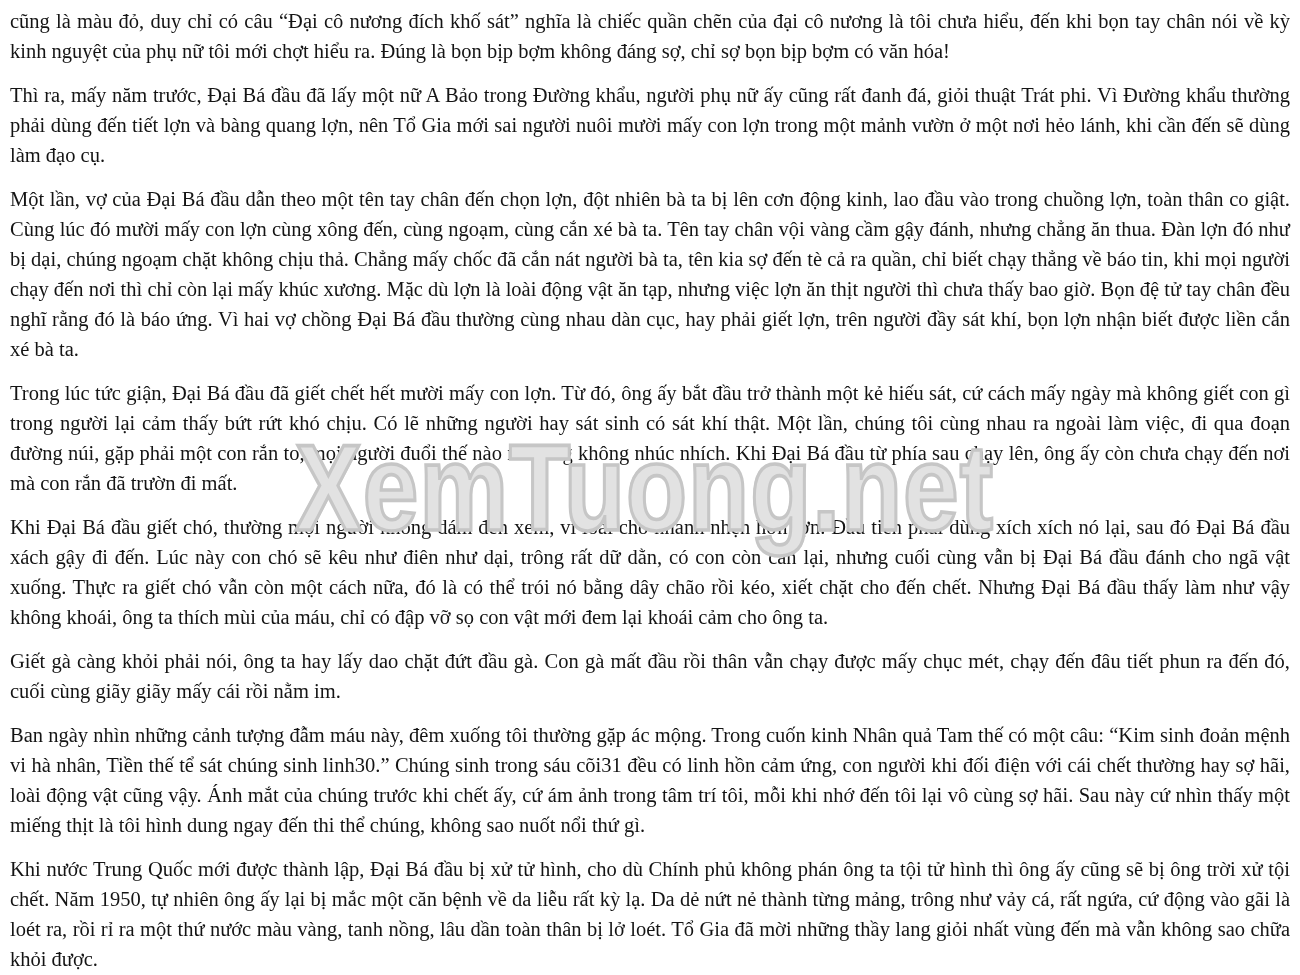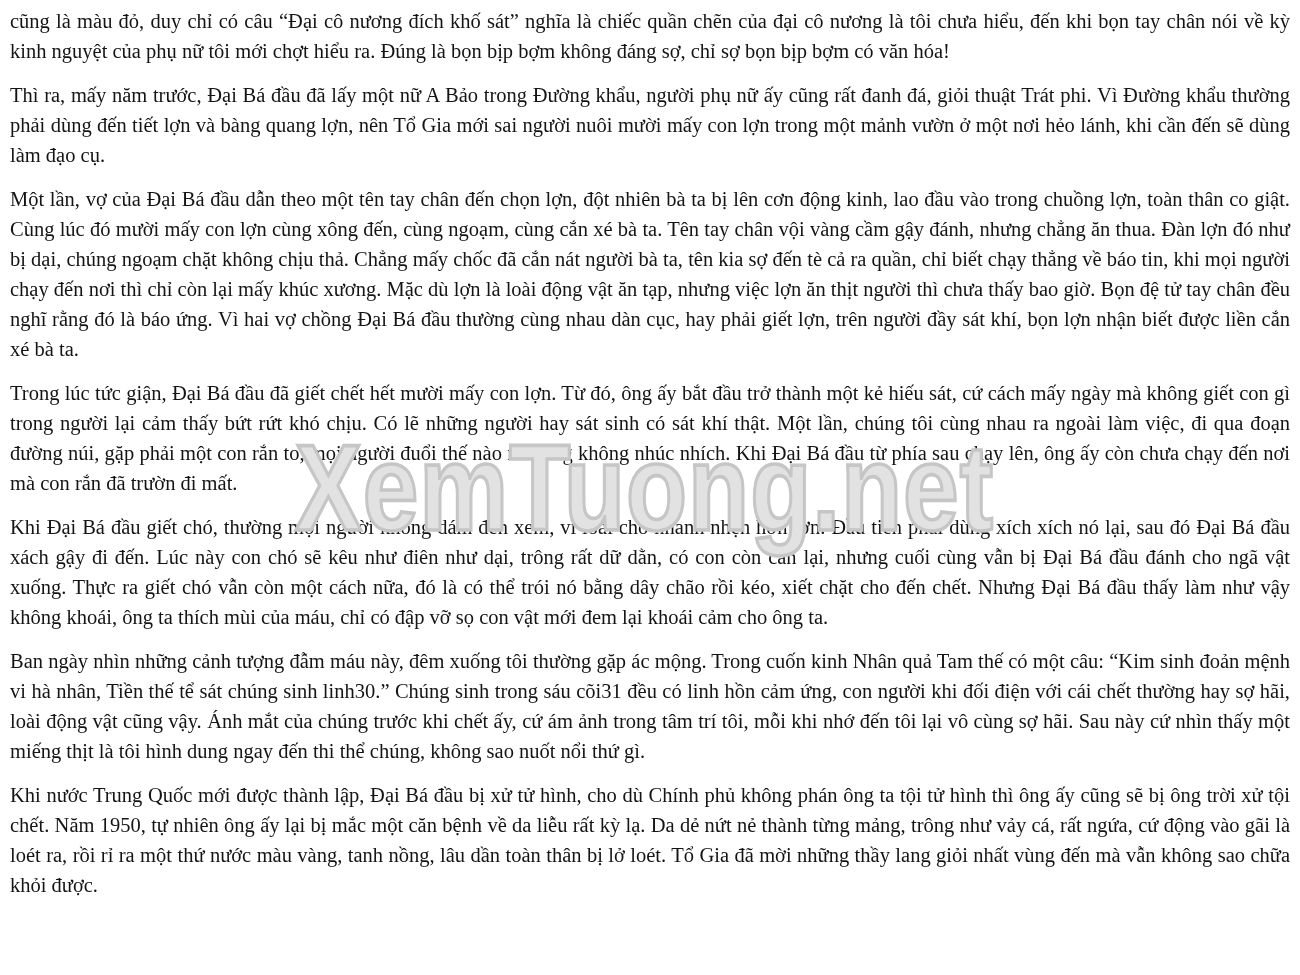--- a/index.html
+++ b/index.html
@@ -54,18 +54,19 @@
 <div class="page">
 
   <div class="watermark">XemTuong.net</div>
 
   <div class="doc-body">
     <p>cũng là màu đỏ, duy chỉ có câu “Đại cô nương đích khố sát” nghĩa là chiếc quần chẽn của đại cô nương là tôi chưa hiểu, đến khi bọn tay chân nói về kỳ kinh nguyệt của phụ nữ tôi mới chợt hiểu ra. Đúng là bọn bịp bợm không đáng sợ, chỉ sợ bọn bịp bợm có văn hóa!</p>
     <p>Thì ra, mấy năm trước, Đại Bá đầu đã lấy một nữ A Bảo trong Đường khẩu, người phụ nữ ấy cũng rất đanh đá, giỏi thuật Trát phi. Vì Đường khẩu thường phải dùng đến tiết lợn và bàng quang lợn, nên Tổ Gia mới sai người nuôi mười mấy con lợn trong một mảnh vườn ở một nơi hẻo lánh, khi cần đến sẽ dùng làm đạo cụ.</p>
     <p>Một lần, vợ của Đại Bá đầu dẫn theo một tên tay chân đến chọn lợn, đột nhiên bà ta bị lên cơn động kinh, lao đầu vào trong chuồng lợn, toàn thân co giật. Cùng lúc đó mười mấy con lợn cùng xông đến, cùng ngoạm, cùng cắn xé bà ta. Tên tay chân vội vàng cầm gậy đánh, nhưng chẳng ăn thua. Đàn lợn đó như bị dại, chúng ngoạm chặt không chịu thả. Chẳng mấy chốc đã cắn nát người bà ta, tên kia sợ đến tè cả ra quần, chỉ biết chạy thẳng về báo tin, khi mọi người chạy đến nơi thì chỉ còn lại mấy khúc xương. Mặc dù lợn là loài động vật ăn tạp, nhưng việc lợn ăn thịt người thì chưa thấy bao giờ. Bọn đệ tử tay chân đều nghĩ rằng đó là báo ứng. Vì hai vợ chồng Đại Bá đầu thường cùng nhau dàn cục, hay phải giết lợn, trên người đầy sát khí, bọn lợn nhận biết được liền cắn xé bà ta.</p>
     <p>Trong lúc tức giận, Đại Bá đầu đã giết chết hết mười mấy con lợn. Từ đó, ông ấy bắt đầu trở thành một kẻ hiếu sát, cứ cách mấy ngày mà không giết con gì trong người lại cảm thấy bứt rứt khó chịu. Có lẽ những người hay sát sinh có sát khí thật. Một lần, chúng tôi cùng nhau ra ngoài làm việc, đi qua đoạn đường núi, gặp phải một con rắn to, mọi người đuổi thế nào nó cũng không nhúc nhích. Khi Đại Bá đầu từ phía sau chạy lên, ông ấy còn chưa chạy đến nơi mà con rắn đã trườn đi mất.</p>
     <p>Khi Đại Bá đầu giết chó, thường mọi người không dám đến xem, vì loài chó nhanh nhẹn hơn lợn. Đầu tiên phải dùng xích xích nó lại, sau đó Đại Bá đầu xách gậy đi đến. Lúc này con chó sẽ kêu như điên như dại, trông rất dữ dằn, có con còn cắn lại, nhưng cuối cùng vẫn bị Đại Bá đầu đánh cho ngã vật xuống. Thực ra giết chó vẫn còn một cách nữa, đó là có thể trói nó bằng dây chão rồi kéo, xiết chặt cho đến chết. Nhưng Đại Bá đầu thấy làm như vậy không khoái, ông ta thích mùi của máu, chỉ có đập vỡ sọ con vật mới đem lại khoái cảm cho ông ta.</p>
+    <p>Giết gà càng khỏi phải nói, ông ta hay lấy dao chặt đứt đầu gà. Con gà mất đầu rồi thân vẫn chạy được mấy chục mét, chạy đến đâu tiết phun ra đến đó, cuối cùng giãy giãy mấy cái rồi nằm im.</p>
     <p>Ban ngày nhìn những cảnh tượng đẫm máu này, đêm xuống tôi thường gặp ác mộng. Trong cuốn kinh Nhân quả Tam thế có một câu: “Kim sinh đoản mệnh vi hà nhân, Tiền thế tể sát chúng sinh linh30.” Chúng sinh trong sáu cõi31 đều có linh hồn cảm ứng, con người khi đối điện với cái chết thường hay sợ hãi, loài động vật cũng vậy. Ánh mắt của chúng trước khi chết ấy, cứ ám ảnh trong tâm trí tôi, mỗi khi nhớ đến tôi lại vô cùng sợ hãi. Sau này cứ nhìn thấy một miếng thịt là tôi hình dung ngay đến thi thể chúng, không sao nuốt nổi thứ gì.</p>
     <p>Khi nước Trung Quốc mới được thành lập, Đại Bá đầu bị xử tử hình, cho dù Chính phủ không phán ông ta tội tử hình thì ông ấy cũng sẽ bị ông trời xử tội chết. Năm 1950, tự nhiên ông ấy lại bị mắc một căn bệnh về da liễu rất kỳ lạ. Da dẻ nứt nẻ thành từng mảng, trông như vảy cá, rất ngứa, cứ động vào gãi là loét ra, rồi rỉ ra một thứ nước màu vàng, tanh nồng, lâu dần toàn thân bị lở loét. Tổ Gia đã mời những thầy lang giỏi nhất vùng đến mà vẫn không sao chữa khỏi được.</p>
 
   </div>
 
 </div>
 
 </body></html>

